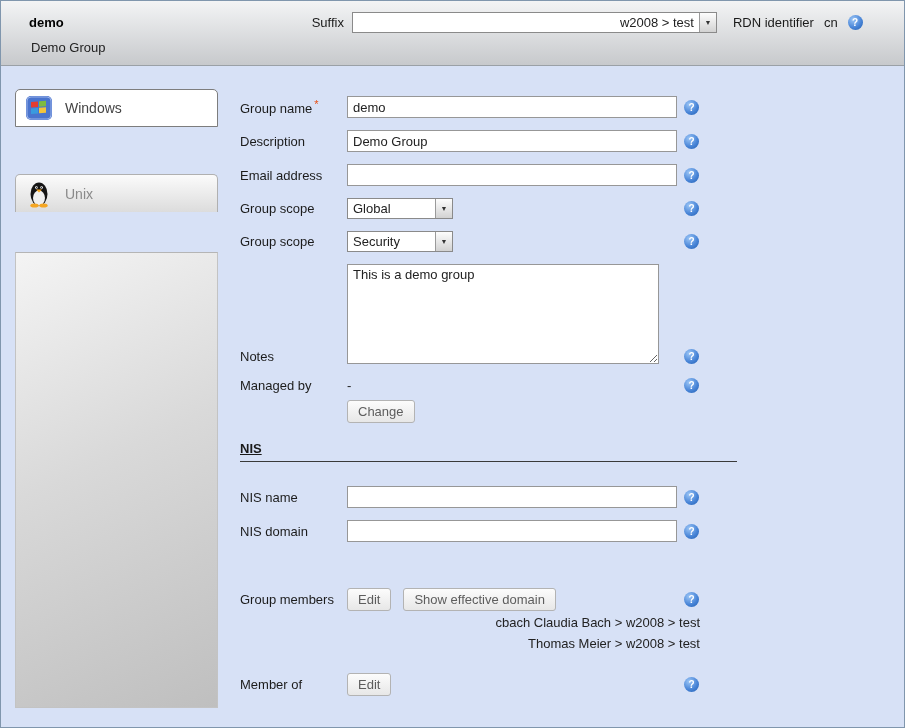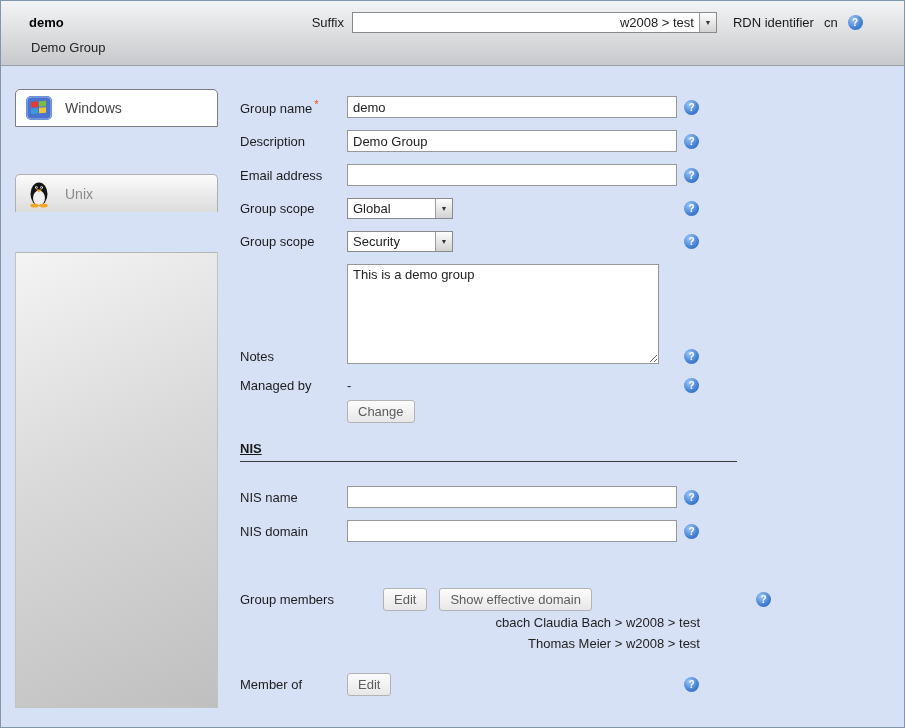--- a/index.html
+++ b/index.html
@@ -303,21 +303,21 @@
       </div>
 
       <div class="row">
         <span class="flabel">NIS domain</span>
         <span class="control">
             <input class="text-input" value="" style="">
           </span>
         <span class="help">?</span>
       </div>
 
-      <div class="row" style="margin-top:46px; margin-bottom:0;gap:36px;">
+      <div class="row" style="margin-top:46px; margin-bottom:0;">
         <span class="flabel">Group members</span>
         <span class="control">
           <button class="btn">Edit</button>
           <button class="btn">Show effective domain</button>
         </span>
         <span class="help">?</span>
       </div>
 
       <div class="members-list">
         <div>cbach Claudia Bach &gt; w2008 &gt; test</div>

